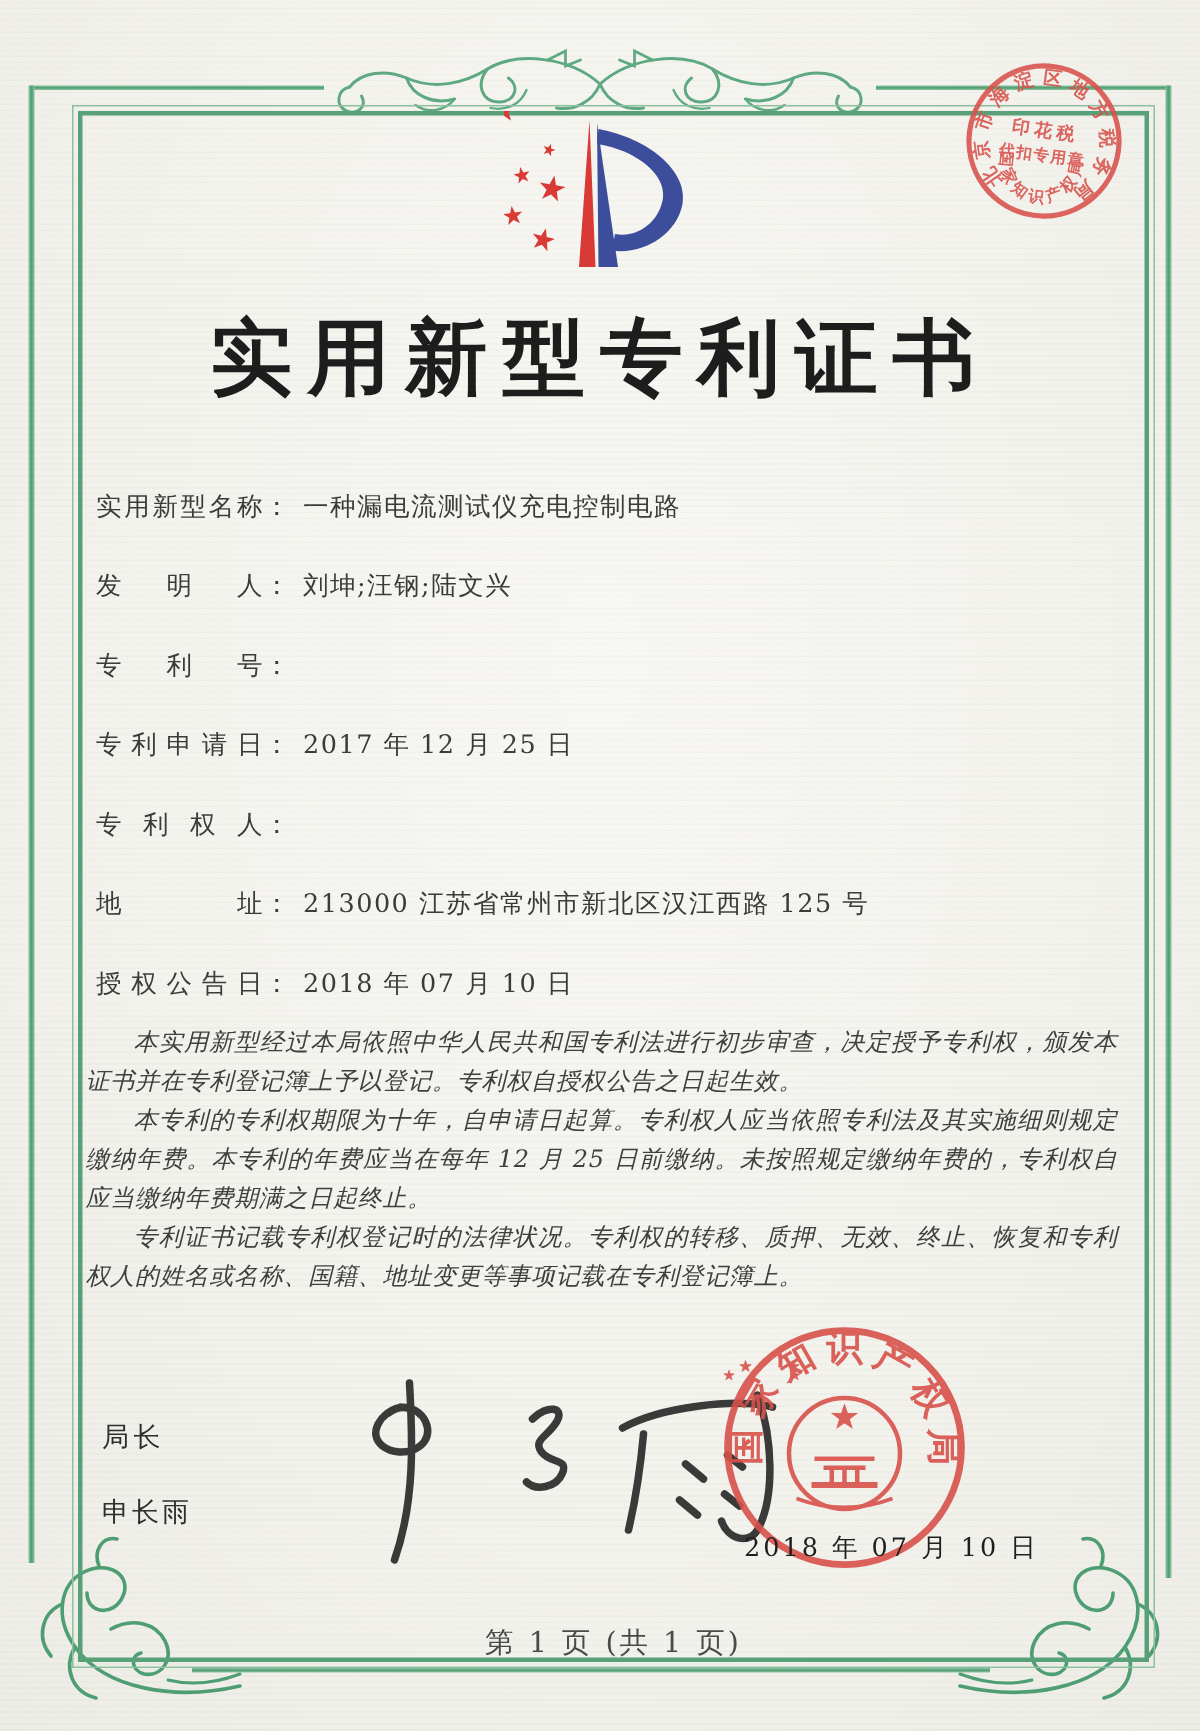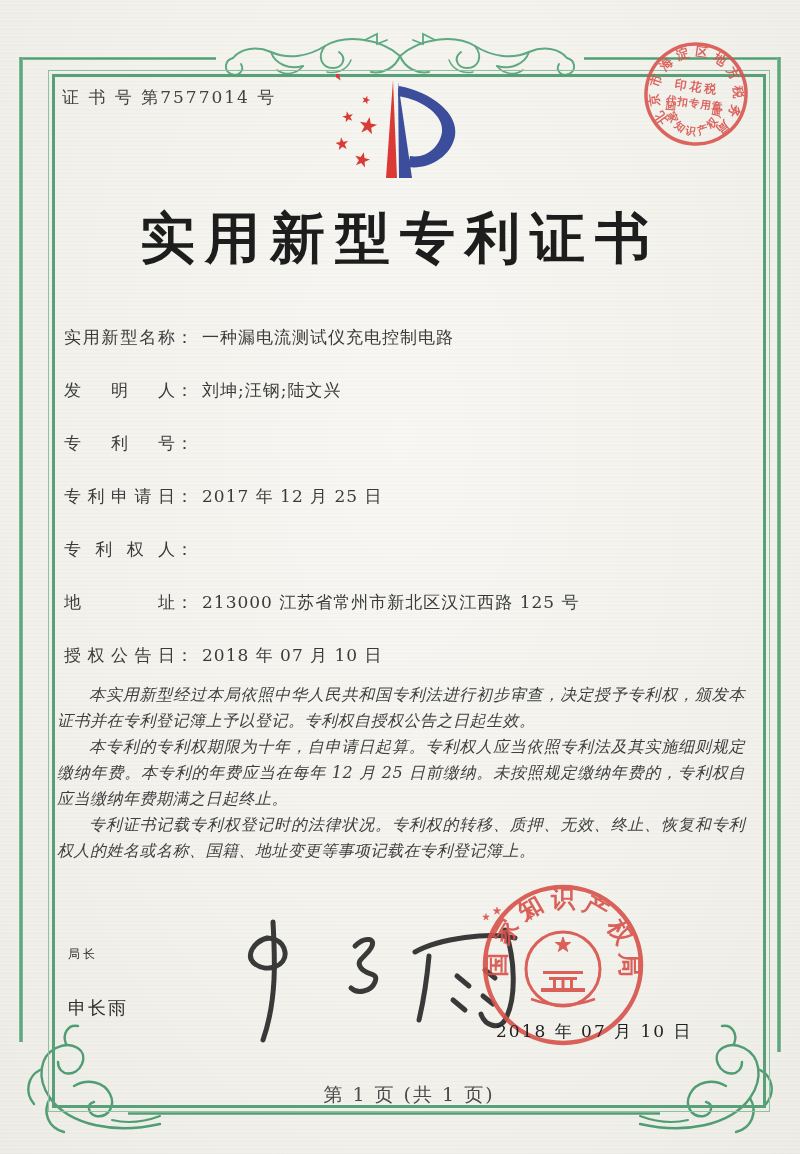--- a/index.html
+++ b/index.html
@@ -35,21 +35,21 @@
   .fields{position:absolute;left:64px;top:326px;right:56px;font-size:17px;color:#3b3b3b;}
   .frow{height:53px;display:flex;align-items:flex-start;letter-spacing:1px;}
   .flabel{display:inline-block;width:112px;text-align:justify;text-align-last:justify;flex:none;}
   .fcolon{flex:none;margin-right:8px;}
   .fvalue{flex:1;}
   .frow.last{position:relative;}
   .grant-right{position:absolute;left:396px;top:0;white-space:nowrap;}
   .paras{position:absolute;left:57px;right:55px;top:682px;font-size:16px;line-height:26px;
          text-align:justify;letter-spacing:0.5px;color:#3f3f3f;font-style:italic;}
   .paras p{margin:0;text-indent:2em;}
-  .officer-title{position:absolute;left:68px;top:946px;font-size:12px;letter-spacing:3px;color:#2e2e2e;text-align:center;}
+  .officer-title{position:absolute;left:68px;top:946px;font-size:18px;letter-spacing:3px;color:#2e2e2e;text-align:center;}
   .officer-name{position:absolute;left:68px;top:996px;font-size:18px;letter-spacing:2px;color:#2e2e2e;}
   .signature{position:absolute;left:205px;top:908px;width:340px;height:140px;}
   .seal-top{position:absolute;left:636px;top:34px;width:120px;height:120px;transform:rotate(8deg);opacity:.88;}
   .seal-bottom{position:absolute;left:463px;top:865px;width:200px;height:200px;opacity:.9;}
   .seal-date{position:absolute;left:496px;top:1020px;font-size:17px;letter-spacing:2px;color:#1f1f1f;z-index:5;}
   .footer{position:absolute;left:48px;width:722px;top:1082px;text-align:center;
           font-size:19px;letter-spacing:2px;color:#4a4a4a;}
   .seal-text{font-family:"DejaVu Serif","Liberation Serif",serif;font-weight:bold;}
 </style>
 </head>
@@ -88,21 +88,20 @@
     </g>
   </svg>
   <svg class="orn" style="left:638px;top:1020px;width:150px;height:128px;transform:scaleX(-1);" viewBox="0 0 150 128">
     <use href="#cf"></use>
   </svg>
 
   <div class="frame">
     <div class="frame-inner"></div>
   </div>
 
-  <div class="cert-no">证 书 号 第7577014 号</div>
 
   <svg class="logo" viewBox="0 0 132 130">
     <g fill="#d93a35">
       <polygon id="st" points="0,-8 1.9,-2.5 7.6,-2.5 3,1 4.7,6.5 0,3.2 -4.7,6.5 -3,1 -7.6,-2.5 -1.9,-2.5"></polygon>
     </g>
     <use href="#st" transform="translate(30,26) scale(0.55) rotate(18)" fill="#d93a35"></use>
     <use href="#st" transform="translate(12,43) scale(0.72) rotate(-12)" fill="#d93a35"></use>
     <use href="#st" transform="translate(32,52) scale(1.15) rotate(10)" fill="#d93a35"></use>
     <use href="#st" transform="translate(6,70) scale(0.85) rotate(-8)" fill="#d93a35"></use>
     <use href="#st" transform="translate(26,86) scale(1.0) rotate(14)" fill="#d93a35"></use>

